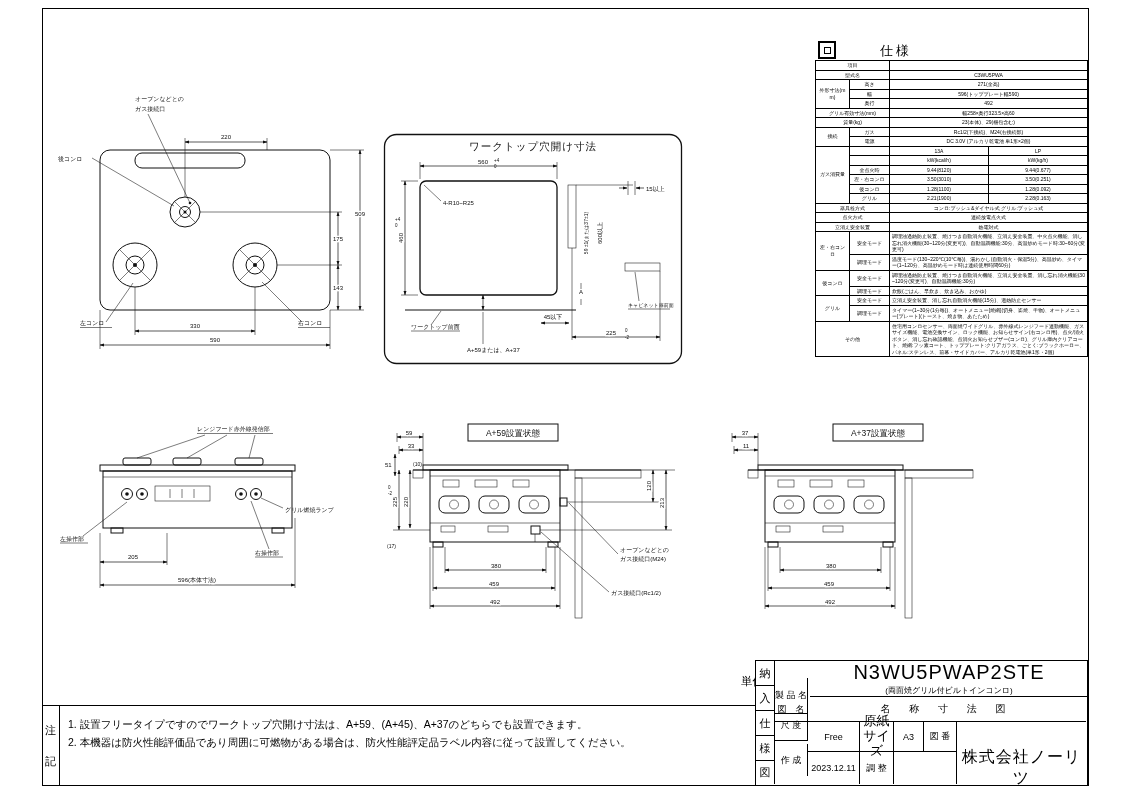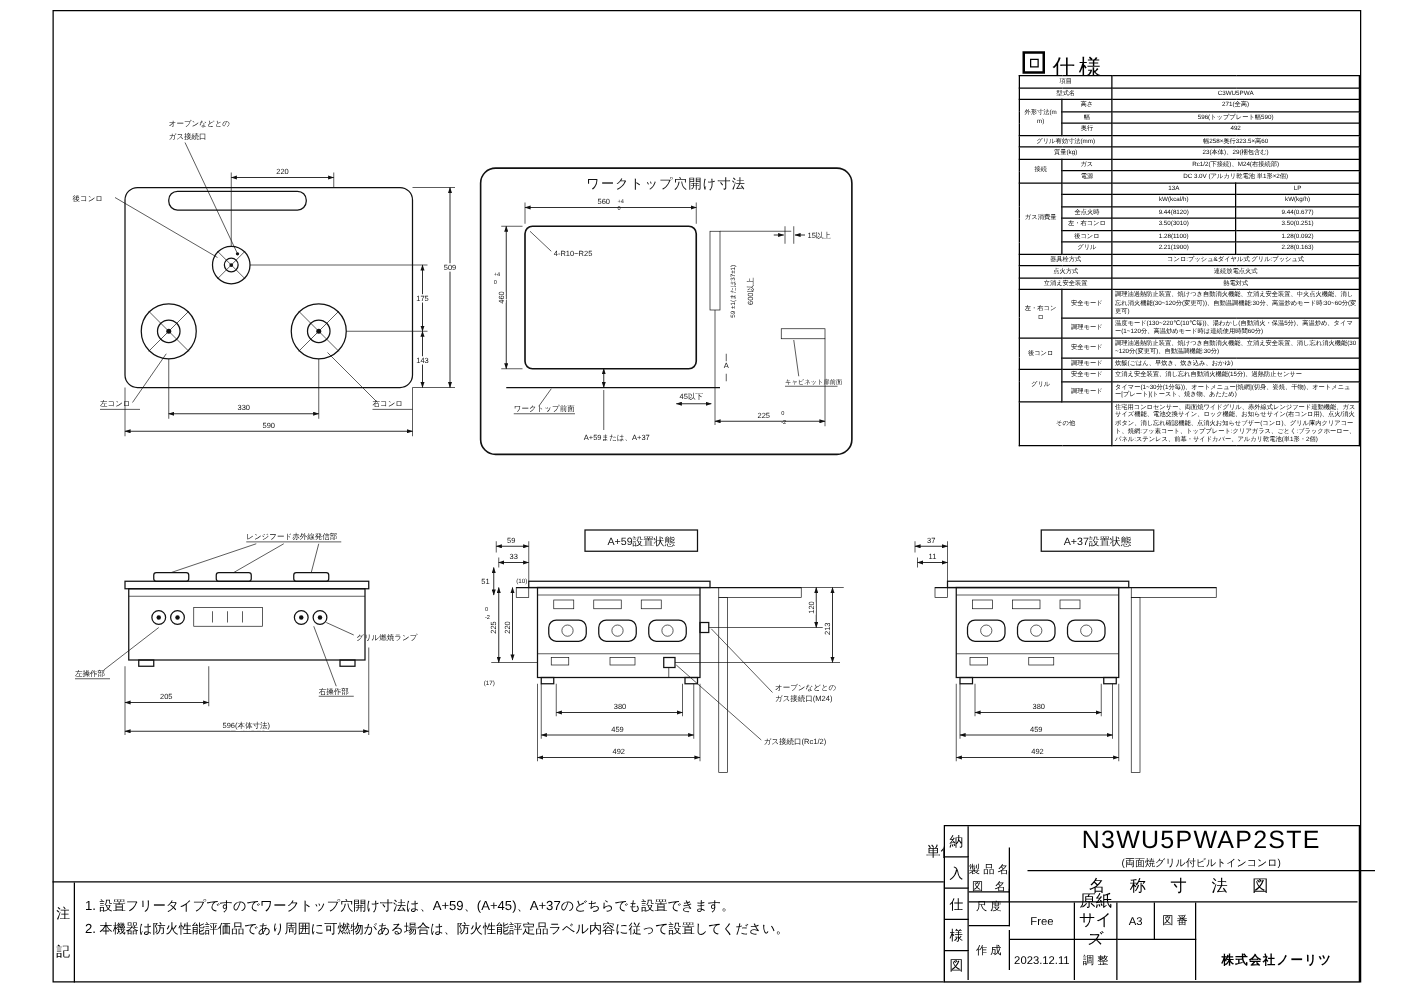--- a/index.html
+++ b/index.html
@@ -14,41 +14,41 @@
   .ln{stroke:#111;stroke-width:1;fill:none}
   .ln2{stroke:#111;stroke-width:1.3;fill:none}
   .thin{stroke:#111;stroke-width:.55;fill:none}
   .dim{stroke:#111;stroke-width:.7;fill:none;marker-start:url(#ar);marker-end:url(#ar)}
   .dimE{stroke:#111;stroke-width:.7;fill:none;marker-end:url(#ar)}
   .unit-label{position:absolute;left:741px;top:674px;font-size:11.5px}
   
   .nmark{position:absolute;left:818px;top:41px;width:14px;height:14px;border:2px solid #000;
          display:flex;align-items:center;justify-content:center}
   .nmark-in{width:5px;height:5px;border:1.5px solid #000}
-  .spec-title{position:absolute;left:842px;top:42px;font-size:18px;letter-spacing:3px}
+  .spec-title{position:absolute;left:880px;top:42px;font-size:13px;letter-spacing:3px}
   .spec-table{position:absolute;left:815px;top:60px;width:272px;border-collapse:collapse;table-layout:fixed;background:#fff}
   .spec-table td{border:1px solid #000;font-size:5px;line-height:1.3;padding:1px 2px;overflow:hidden;word-break:break-all}
   .spec-table td.c{text-align:center;vertical-align:middle}
   .spec-table td.l{text-align:left;vertical-align:middle}
   .spec-table tr{height:9px}
   
   .notes{position:absolute;left:42px;top:705px;width:714px;height:81px;border-top:1px solid #000;border-right:1px solid #000;box-sizing:border-box}
   .notes-label{position:absolute;left:0;top:0;width:17px;height:100%;border-right:1px solid #000;
                display:flex;flex-direction:column;align-items:center;justify-content:space-evenly;font-size:11px}
   .note-line{position:absolute;left:26px;font-size:10.5px;white-space:nowrap}
   
   .tblock{position:absolute;left:755px;top:660px;width:333px;height:126px;border:1.5px solid #000;box-sizing:border-box;background:#fff}
   .tb-cell{position:absolute;box-sizing:border-box;border-right:1px solid #000;border-bottom:1px solid #000;
            display:flex;align-items:center;justify-content:center;font-size:9px;flex-direction:column;text-align:center}
   .noR{border-right:none}.noB{border-bottom:none}
   .doc-char{font-size:11px}
   .prod-name{font-size:20px;letter-spacing:1px}
   .prod-sub{font-size:8px;margin-top:1px}
-  .dwg-name{font-size:13px;letter-spacing:8px}
-  .company{font-size:10px;font-weight:700;letter-spacing:1px}
+  .dwg-name{font-size:10px;letter-spacing:8px}
+  .company{font-size:16px;font-weight:400;letter-spacing:1px}
   .small2{font-size:13px;line-height:1.15}
 </style>
 </head>
 <body>
 
 <div class="sheet">
   <div class="frame"></div>
 
   <svg width="0" height="0" style="position:absolute" aria-hidden="true">
     <defs>
@@ -500,21 +500,21 @@
   </div>
 
   <div class="tblock">
     <div class="tb-cell doc-char" style="left:0;top:0;width:19px;height:25px">納</div>
     <div class="tb-cell doc-char" style="left:0;top:25px;width:19px;height:25px">入</div>
     <div class="tb-cell doc-char" style="left:0;top:50px;width:19px;height:25px">仕</div>
     <div class="tb-cell doc-char" style="left:0;top:75px;width:19px;height:25px">様</div>
     <div class="tb-cell doc-char noB" style="left:0;top:100px;width:19px;height:23px">図</div>
 
     <div class="tb-cell" style="left:19px;top:17px;width:33px;height:36px">製 品 名</div>
-    <div class="tb-cell noR" style="left:66px;top:0;width:278px;height:36px">
+    <div class="tb-cell noR" style="left:54px;top:0;width:278px;height:36px">
       <div class="prod-name">N3WU5PWAP2STE</div>
       <div class="prod-sub">(両面焼グリル付ビルトインコンロ)</div>
     </div>
 
     <div class="tb-cell" style="left:19px;top:36px;width:33px;height:25px">図　名</div>
     <div class="tb-cell noR dwg-name" style="left:52px;top:36px;width:278px;height:25px">名 称 寸 法 図</div>
 
     <div class="tb-cell" style="left:19px;top:50px;width:33px;height:30px">尺 度</div>
     <div class="tb-cell" style="left:52px;top:61px;width:52px;height:30px">Free</div>
     <div class="tb-cell small2" style="left:104px;top:61px;width:34px;height:30px">

